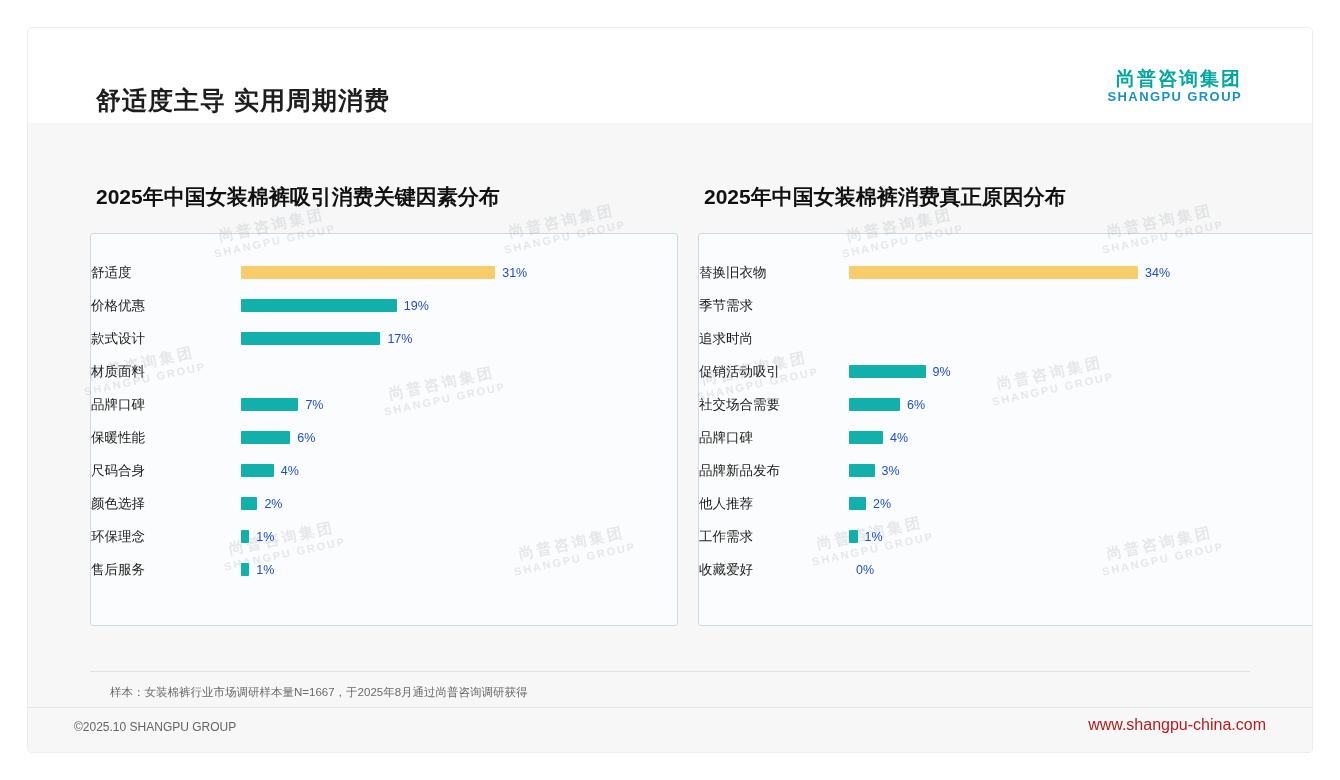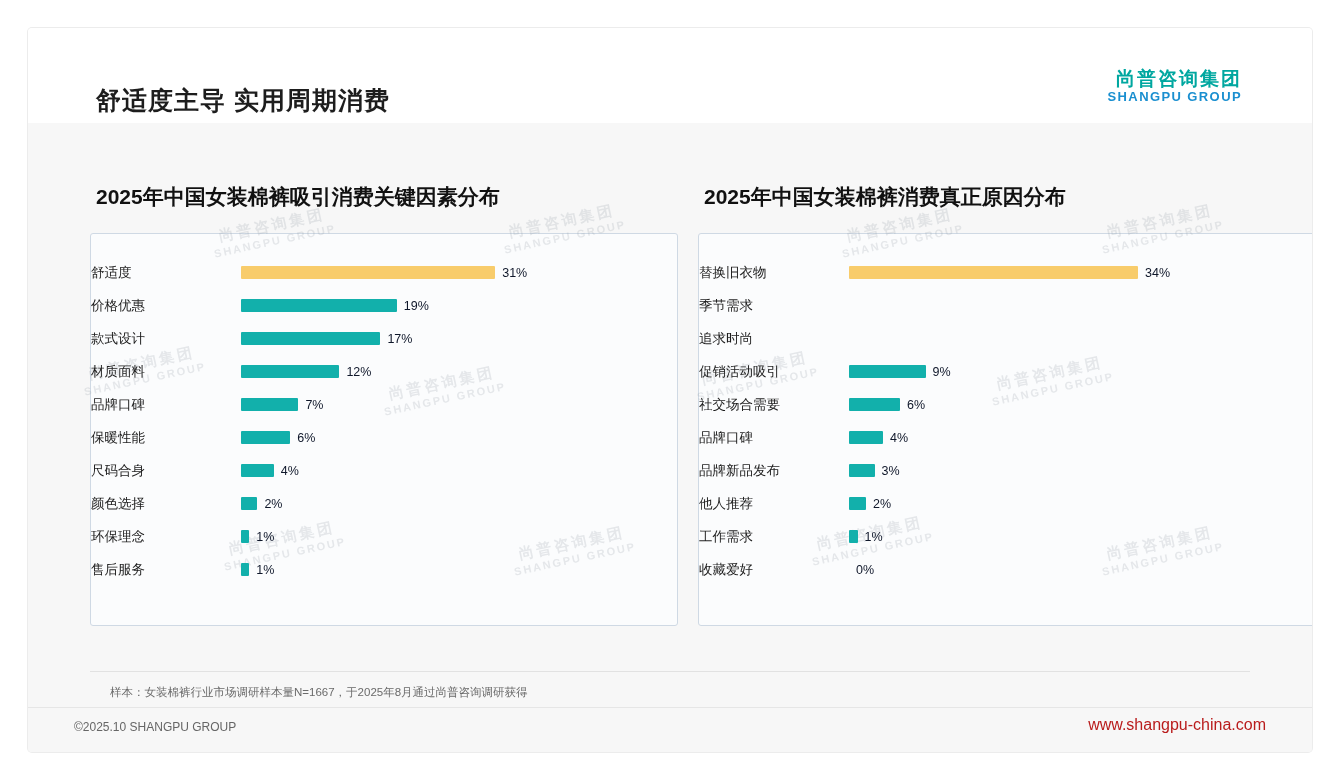--- a/index.html
+++ b/index.html
@@ -138,21 +138,21 @@
     align-items: center;
   }
   .bar {
     height: 13px;
     background: #12b0ab;
     border-radius: 1px;
   }
   .bar.hl { background: #f8cc6b; }
   .bar-val {
     font-size: 12.5px;
-    color: #0f172a;
+    color: #1d4ed8;
     margin-left: 7px;
     white-space: nowrap;
   }
 
   
   .note-rule {
     position: absolute;
     left: 62px;
     right: 62px;
     bottom: 80px;
@@ -250,24 +250,20 @@
             </div>
             <div class="row">
               <div class="row-label">款式设计</div>
               <div class="bar-area">
                 <div class="bar" style="width: 139.4px;"></div>
                 <div class="bar-val">17%</div>
               </div>
             </div>
             <div class="row">
               <div class="row-label">材质面料</div>
-              <div class="bar-area">
-                <div class="bar" style="width: 98.4px;"></div>
-                <div class="bar-val">12%</div>
-              </div>
             </div>
             <div class="row">
               <div class="row-label">品牌口碑</div>
               <div class="bar-area">
                 <div class="bar" style="width: 57.4px;"></div>
                 <div class="bar-val">7%</div>
               </div>
             </div>
             <div class="row">
               <div class="row-label">保暖性能</div>

